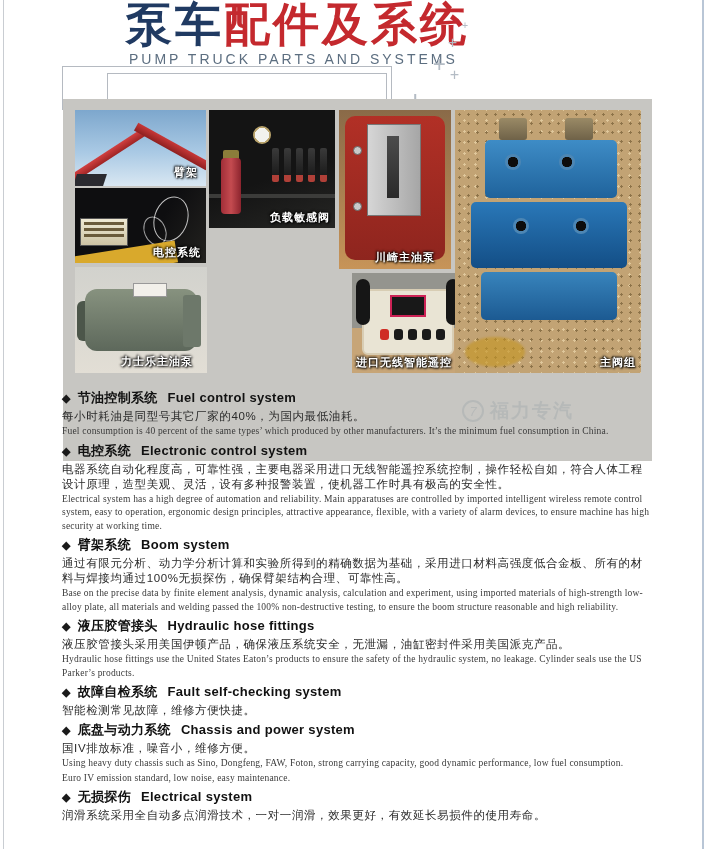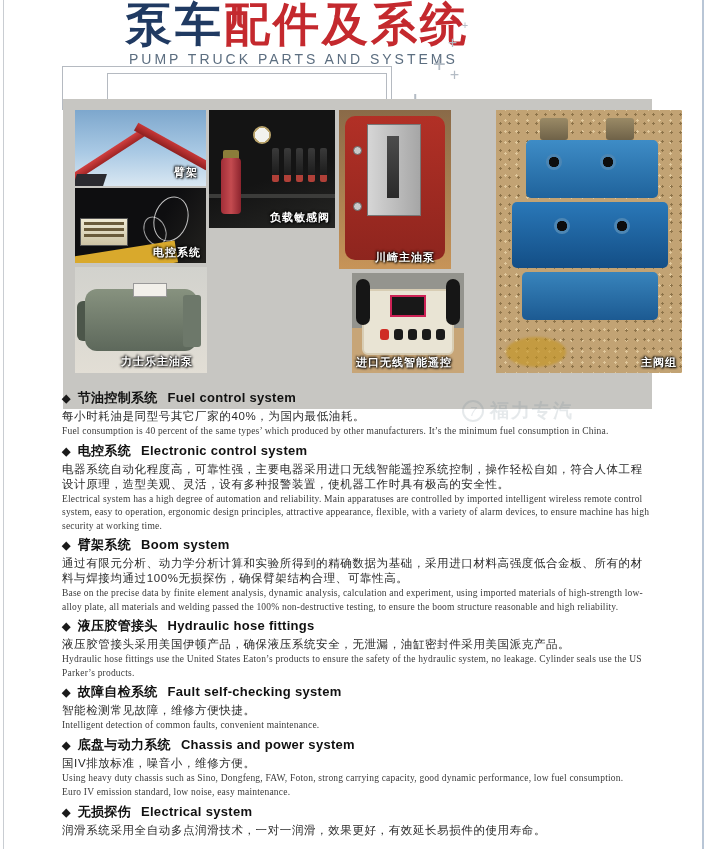--- a/index.html
+++ b/index.html
@@ -18,21 +18,21 @@
   .subtitle { position:absolute; left:129px; top:51px; font-size:14px; letter-spacing:3px;
               color:#5c6e80; white-space:nowrap; }
 
   .deco-frame { position:absolute; border:1px solid #b5bac1; background:transparent; }
   .deco-frame.outer { left:62px; top:66px; width:330px; height:44px; }
   .deco-frame.inner { left:107px; top:73px; width:280px; height:44px; }
 
   .sparkle { position:absolute; color:#b4bcc5; font-family:"DejaVu Sans Mono",monospace; font-weight:200; }
 
   
-  .gallery { position:absolute; left:63px; top:99px; width:589px; height:310px; background:#c7c6c2; }
+  .gallery { position:absolute; left:63px; top:99px; width:589px; height:362px; background:#c7c6c2; }
   .photo { position:absolute; overflow:hidden; }
   .plabel { position:absolute; right:5px; bottom:3px; color:#ffffff; font-size:11px; font-weight:bold;
             letter-spacing:1px; white-space:nowrap;
             text-shadow:0 0 3px #000, 1px 1px 2px #000, -1px -1px 2px rgba(0,0,0,.7); }
 
   
   .p1 { background:linear-gradient(180deg,#7da7cd 0%,#a9c9e4 55%,#d9e7f2 100%); }
   .p1 .boom-l { position:absolute; left:-14px; top:42px; width:92px; height:8px; background:linear-gradient(180deg,#d14040,#9e2424); transform:rotate(-33deg); }
   .p1 .boom-r { position:absolute; left:56px; top:32px; width:82px; height:9px; background:linear-gradient(180deg,#c83838,#8e2020); transform:rotate(29deg); }
   .p1 .boom-cab { position:absolute; left:0; bottom:0; width:30px; height:12px; background:#2a2a30; transform:skewX(-18deg); }
@@ -85,21 +85,21 @@
   .p7 .handle-l, .p7 .handle-r { position:absolute; top:6px; width:14px; height:46px; border-radius:10px; background:#161616; }
   .p7 .handle-l { left:4px; } .p7 .handle-r { right:4px; }
   .p7 .rscreen { position:absolute; left:38px; top:22px; width:36px; height:22px; background:#181818; border:2px solid #c25; }
   .p7 .btns { position:absolute; left:28px; top:56px; display:flex; gap:5px; }
   .p7 .btn { width:9px; height:11px; border-radius:3px; background:#1a1a1a; }
   .p7 .btn.red { background:#cf2d24; }
 
   
   .p8 { background-color:#c2a374;
         background-image:radial-gradient(#8d7349 1px, transparent 1.4px), radial-gradient(#dfc79b 1px, transparent 1.4px);
-        background-size:9px 9px, 11px 11px; background-position:0 0, 4px 5px;margin-left:41px; }
+        background-size:9px 9px, 11px 11px; background-position:0 0, 4px 5px; }
   .p8 .conn1, .p8 .conn2 { position:absolute; top:8px; width:28px; height:22px; background:linear-gradient(180deg,#9a8a66,#6f6248); border-radius:3px; }
   .p8 .conn1 { left:44px; } .p8 .conn2 { left:110px; }
   .p8 .blue1 { position:absolute; left:30px; top:30px; width:132px; height:58px; background:linear-gradient(180deg,#3e8cc6,#1f639c); border-radius:5px; }
   .p8 .blue2 { position:absolute; left:16px; top:92px; width:156px; height:66px; background:linear-gradient(180deg,#2a78b8,#134e86); border-radius:5px; }
   .p8 .blue3 { position:absolute; left:26px; top:162px; width:136px; height:48px; background:linear-gradient(180deg,#3884bc,#1c5a92); border-radius:5px; }
   .p8 .port { position:absolute; width:16px; height:16px; border-radius:50%; background:radial-gradient(circle,#0d0d0d 45%, #4c86b4 46%); }
   .p8 .port.a { left:58px; top:108px; } .p8 .port.b { left:118px; top:108px; }
   .p8 .port.c { left:50px; top:44px;  } .p8 .port.d { left:104px; top:44px; }
   .p8 .oil { position:absolute; left:10px; bottom:6px; width:60px; height:30px; background:rgba(196,150,38,.65); border-radius:50%; filter:blur(1px); }
 
@@ -278,23 +278,20 @@
         </div>
     </div>
 
     <div class="section">
       <div class="sec-head">
         <span class="diamond">◆</span><span>故障自检系统</span><span class="en-title">Fault self-checking system</span>
       </div>
       <div class="cn-body">
           <p>智能检测常见故障，维修方便快捷。</p>
         </div>
-      <div class="en-body">
-          <p>Intelligent detection of common faults, convenient maintenance.</p>
-        </div>
     </div>
 
     <div class="section">
       <div class="sec-head">
         <span class="diamond">◆</span><span>底盘与动力系统</span><span class="en-title">Chassis and power system</span>
       </div>
       <div class="cn-body">
         <p>国IV排放标准，噪音小，维修方便。</p>
       </div>
       <div class="en-body">

